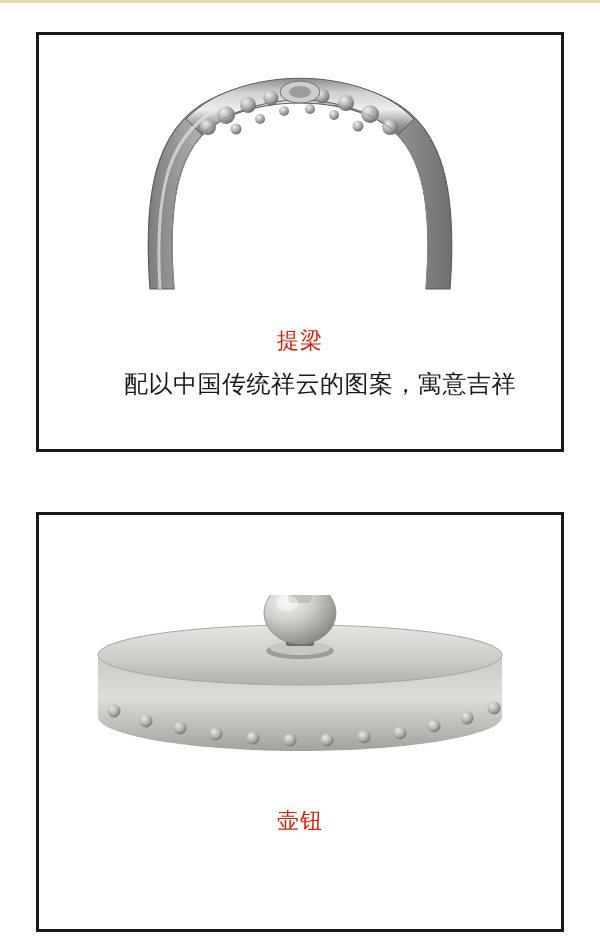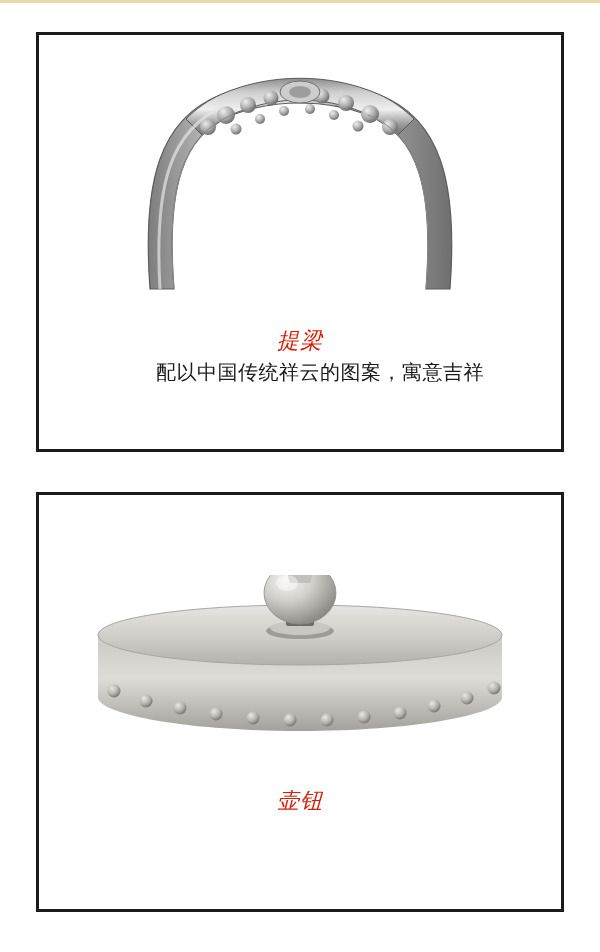--- a/index.html
+++ b/index.html
@@ -30,47 +30,46 @@
 
   .card {
     position: absolute;
     left: 36px;
     width: 528px;
     border: 3px solid #1a1a1a;
     background: #ffffff;
     box-sizing: border-box;
   }
   .card-1 { top: 32px; height: 420px; }
-  .card-2 { top: 492px; height: 420px; }
+  .card-2 { top: 512px; height: 420px; }
 
   .figure {
     position: relative;
     width: 100%;
     height: 286px;
     overflow: hidden;
     background: #ffffff;
   }
   .figure-2 { height: 286px; }
 
   .caption-title {
     text-align: center;
     color: #d81e06;
     font-size: 22px;
     line-height: 28px;
     letter-spacing: 1px;
     margin-top: 6px;
-    font-style: italic;
   }
   .caption-desc {
     text-align: center;
     color: #1a1a1a;
-    font-size: 20px;
+    font-size: 24px;
     line-height: 34px;
     letter-spacing: 0.5px;
-    margin-top: 0;
+    margin-top: 12px;
     padding-left: 40px;
   }
 
   
   .handle-wrap {
     position: absolute;
     left: 50%;
     top: 26px;
     transform: translateX(-50%);
     width: 340px;

